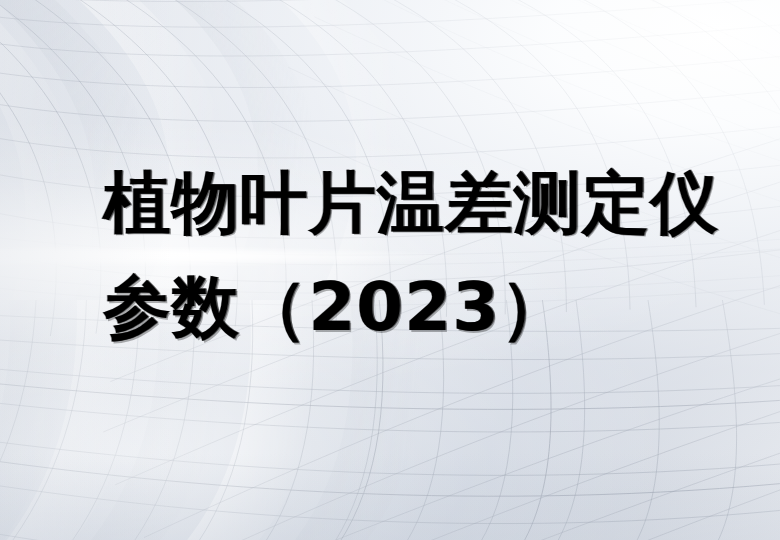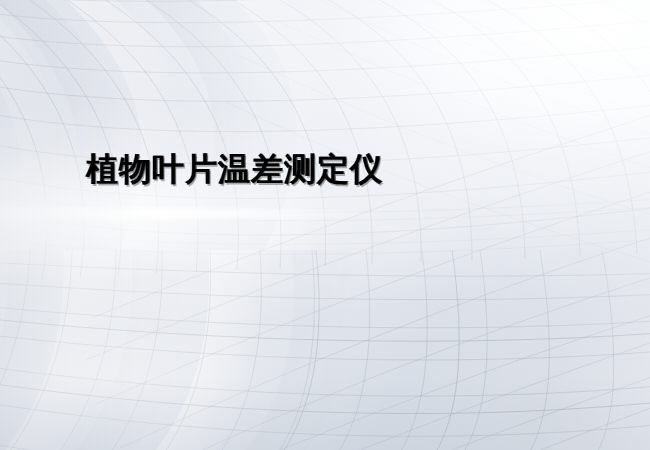--- a/index.html
+++ b/index.html
@@ -86,21 +86,21 @@
   
   #title-block {
     position: absolute;
     left: 86px;
     top: 126px;
     z-index: 5;
   }
   .title-line {
     color: #000000;
     font-weight: 700;
-    font-size: 32px;
+    font-size: 56px;
     line-height: 87px;
     letter-spacing: 1px;
     white-space: nowrap;
     text-shadow:
        1px 0 0 rgba(0,0,0,0.55),
        1.5px 1.5px 0 rgba(0,0,0,0.30),
       -0.5px 0 0 rgba(0,0,0,0.35);
   }
 </style>
 </head>
@@ -250,15 +250,16 @@
       </g>
     </svg>
   </div>
 
   <div class="bg-layer bg-sheen"></div>
   <div class="bg-layer bg-streak"></div>
   <div class="bg-layer bg-vignette"></div>
 
   <div id="title-block">
     <div class="title-line">植物叶片温差测定仪</div>
+    <div class="title-line">参数（2023）</div>
   </div>
 
 </div>
 
 </body></html>

